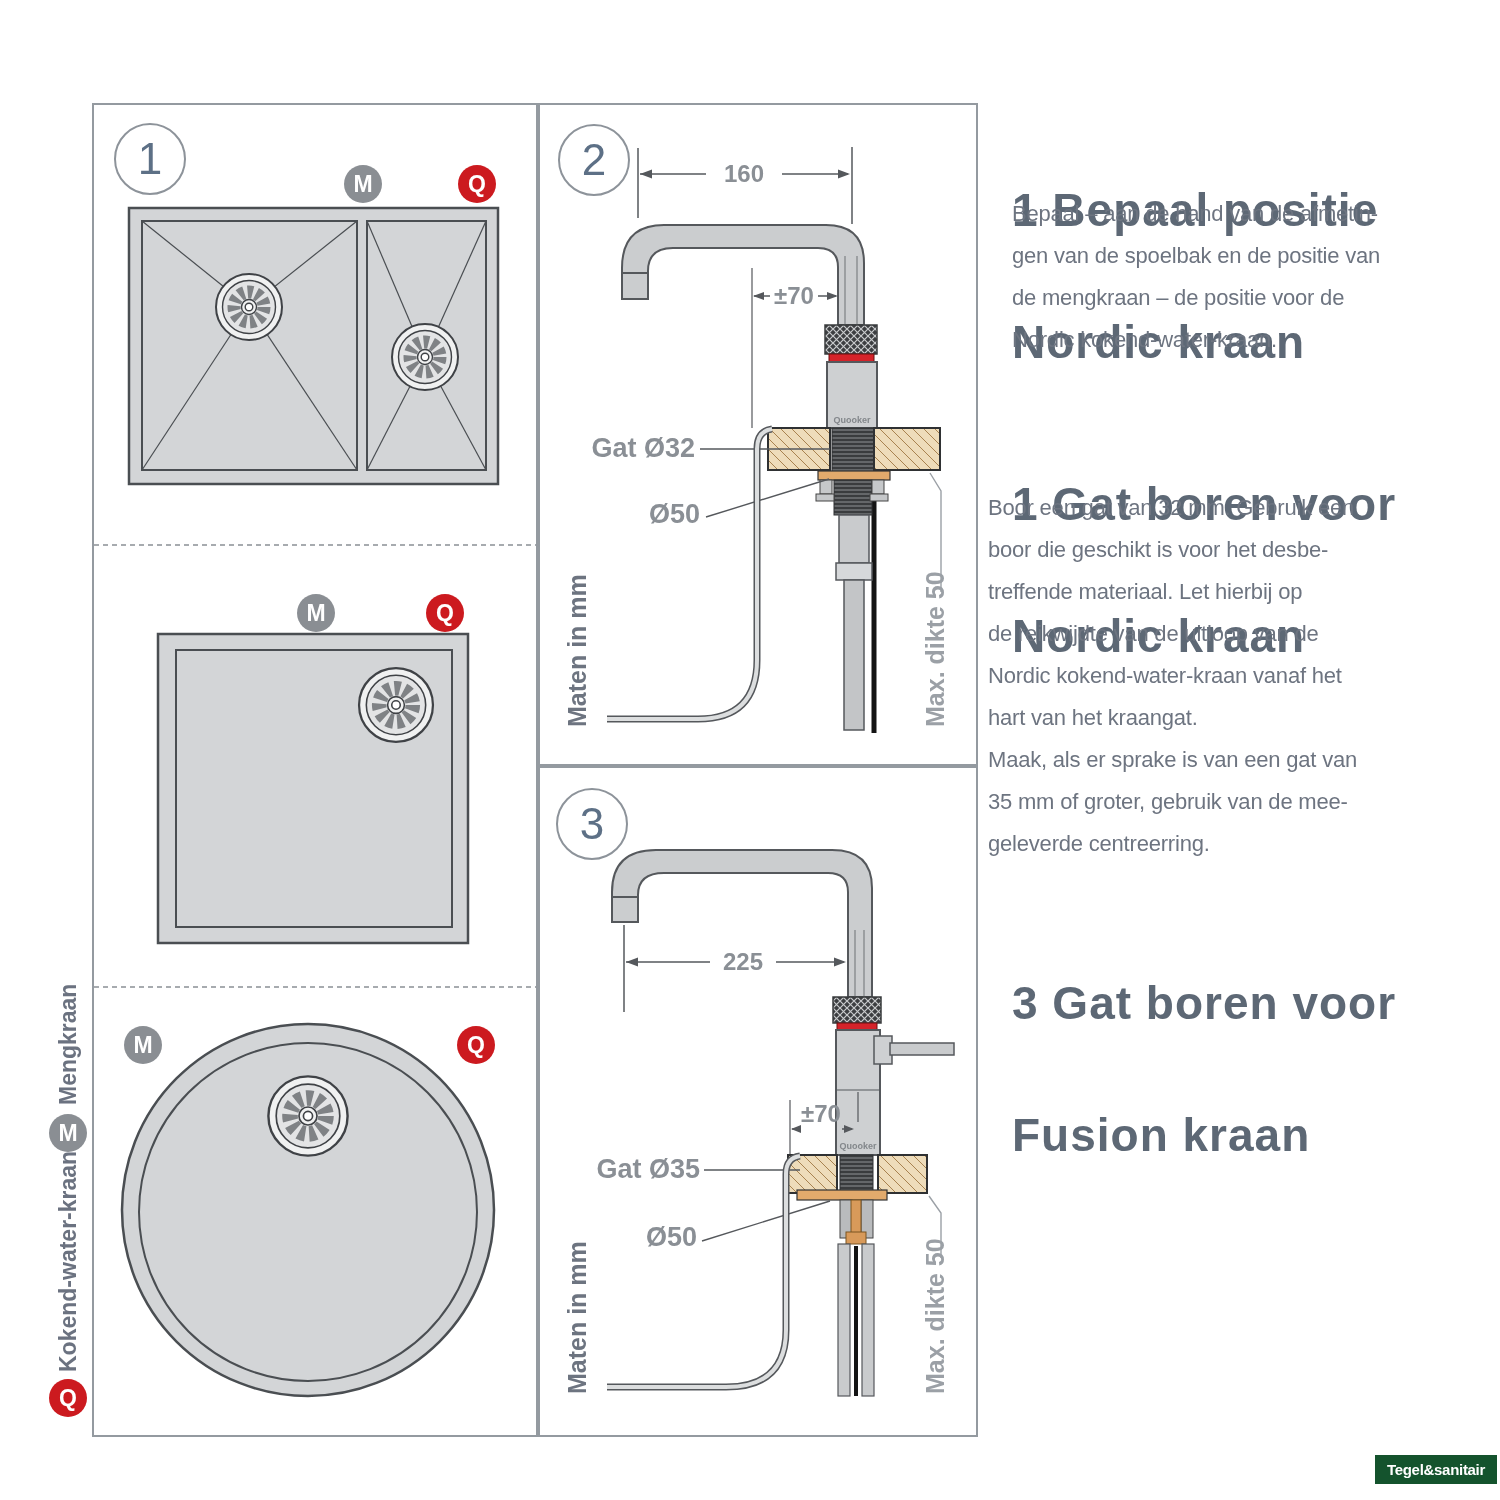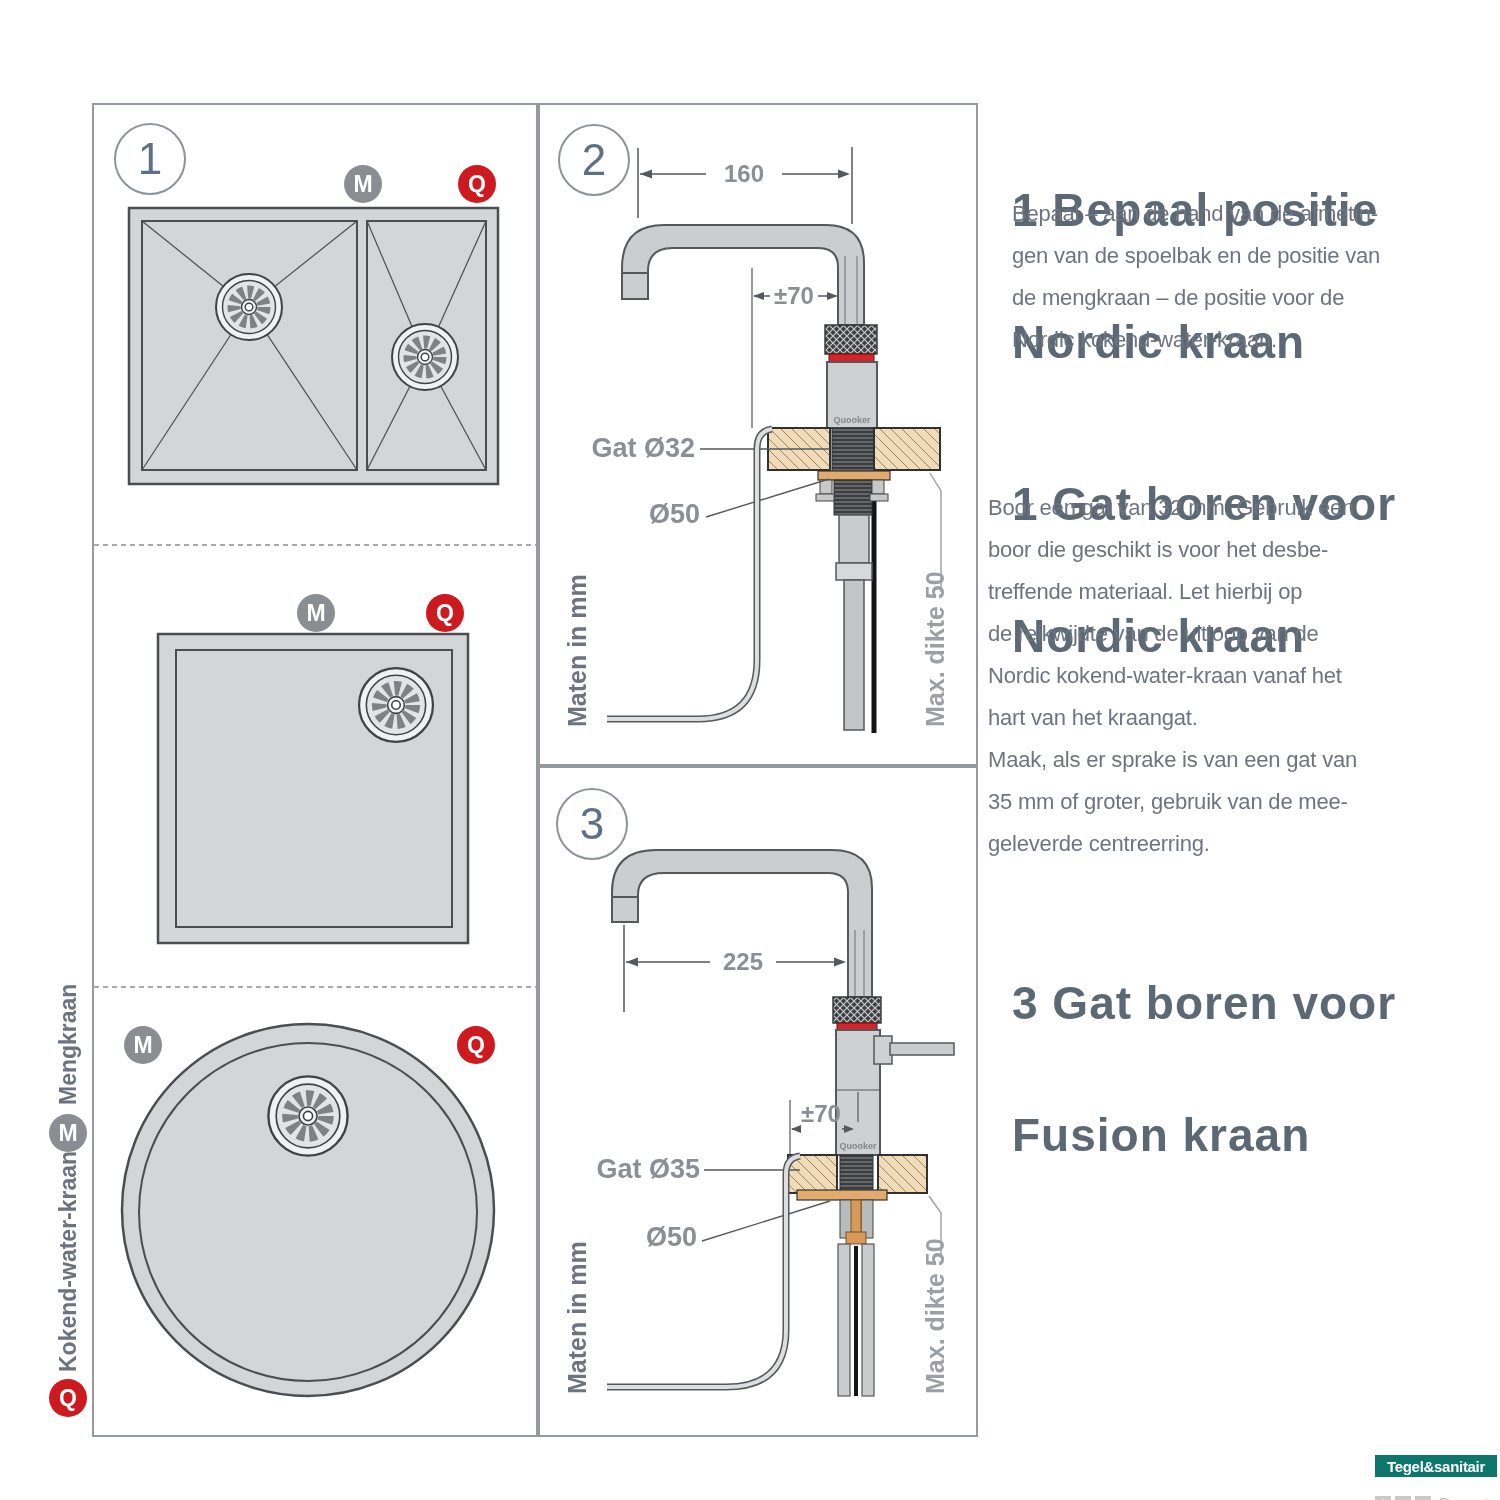--- a/index.html
+++ b/index.html
@@ -20,21 +20,21 @@
         color:#5d6875;white-space:pre;}
   .sec-b{position:absolute;font-size:22px;line-height:42px;font-weight:normal;letter-spacing:-0.2px;
         color:#6d7480;white-space:pre;}
   svg text{font-family:"Liberation Sans",sans-serif;}
   .dim{font-size:24px;font-weight:bold;fill:#8a8f95;}
   .callout{font-size:27px;font-weight:bold;fill:#8a8f95;}
   .vsvg{font-size:25px;font-weight:bold;fill:#6d7480;}
   .vsvg-light{font-size:25px;font-weight:bold;fill:#9ba0a6;}
   .brand{font-size:9px;font-weight:bold;fill:#83878b;}
   .wm{position:absolute;left:1375px;top:1455px;width:122px;}
-  .wm-bar{background:#0f766e;color:#ffffff;font-size:15px;font-weight:bold;height:22px;
+  .wm-bar{background:#14532d;color:#ffffff;font-size:15px;font-weight:bold;height:29px;
         display:flex;align-items:center;justify-content:center;letter-spacing:-0.3px;}
   .wm-row{display:flex;margin-top:19px;height:17px;}
   .wm-sq{width:16px;height:17px;background:#c9c9c9;margin-right:4px;display:flex;
         align-items:center;justify-content:center;}
   .wm-depot{color:#bcbcbc;font-size:17px;line-height:17px;margin-left:4px;letter-spacing:1px;}
 </style>
 </head>
 <body>
 
 <div class="page">

